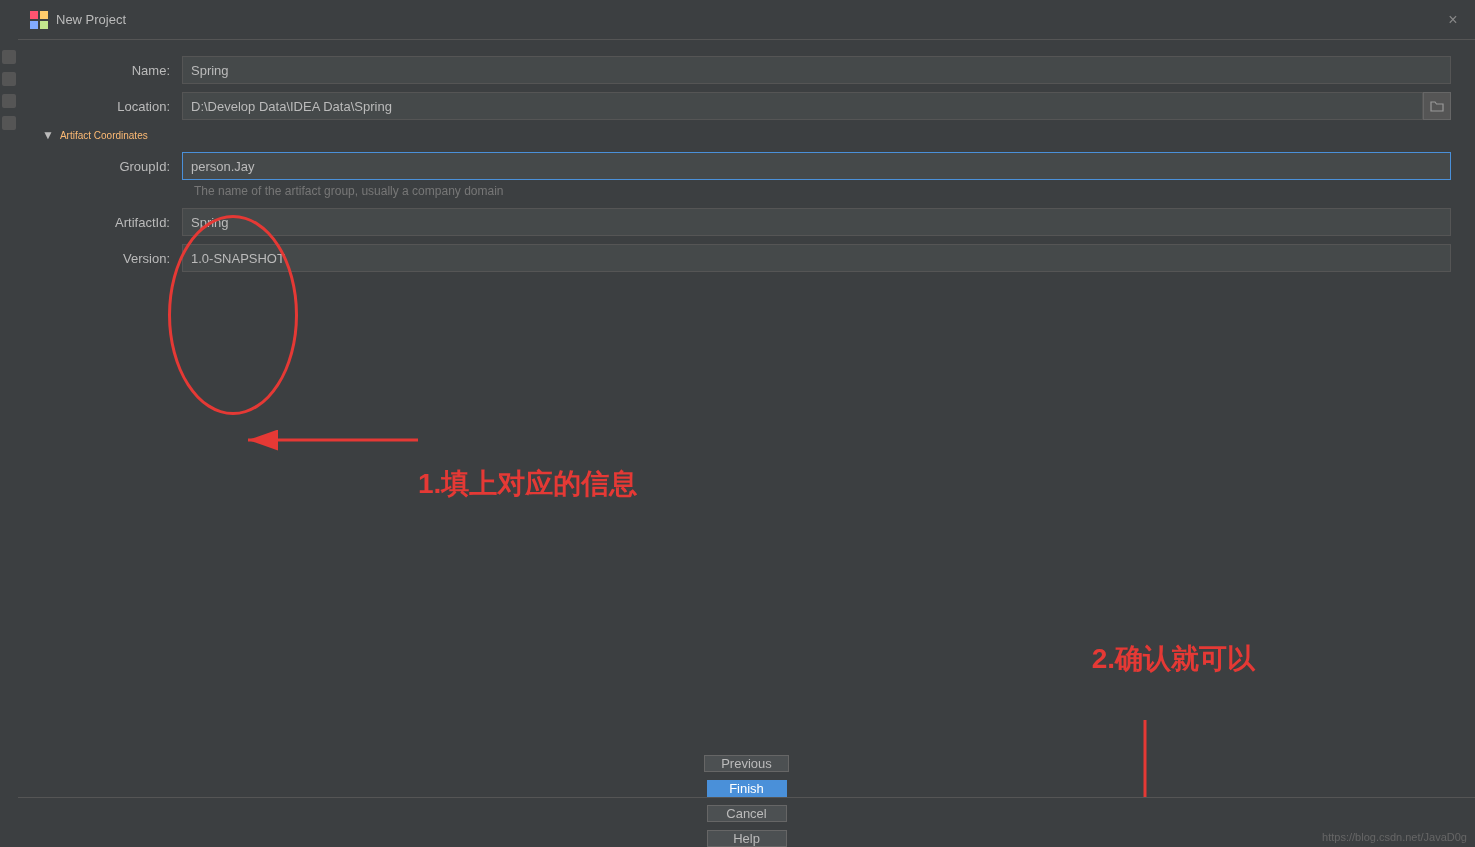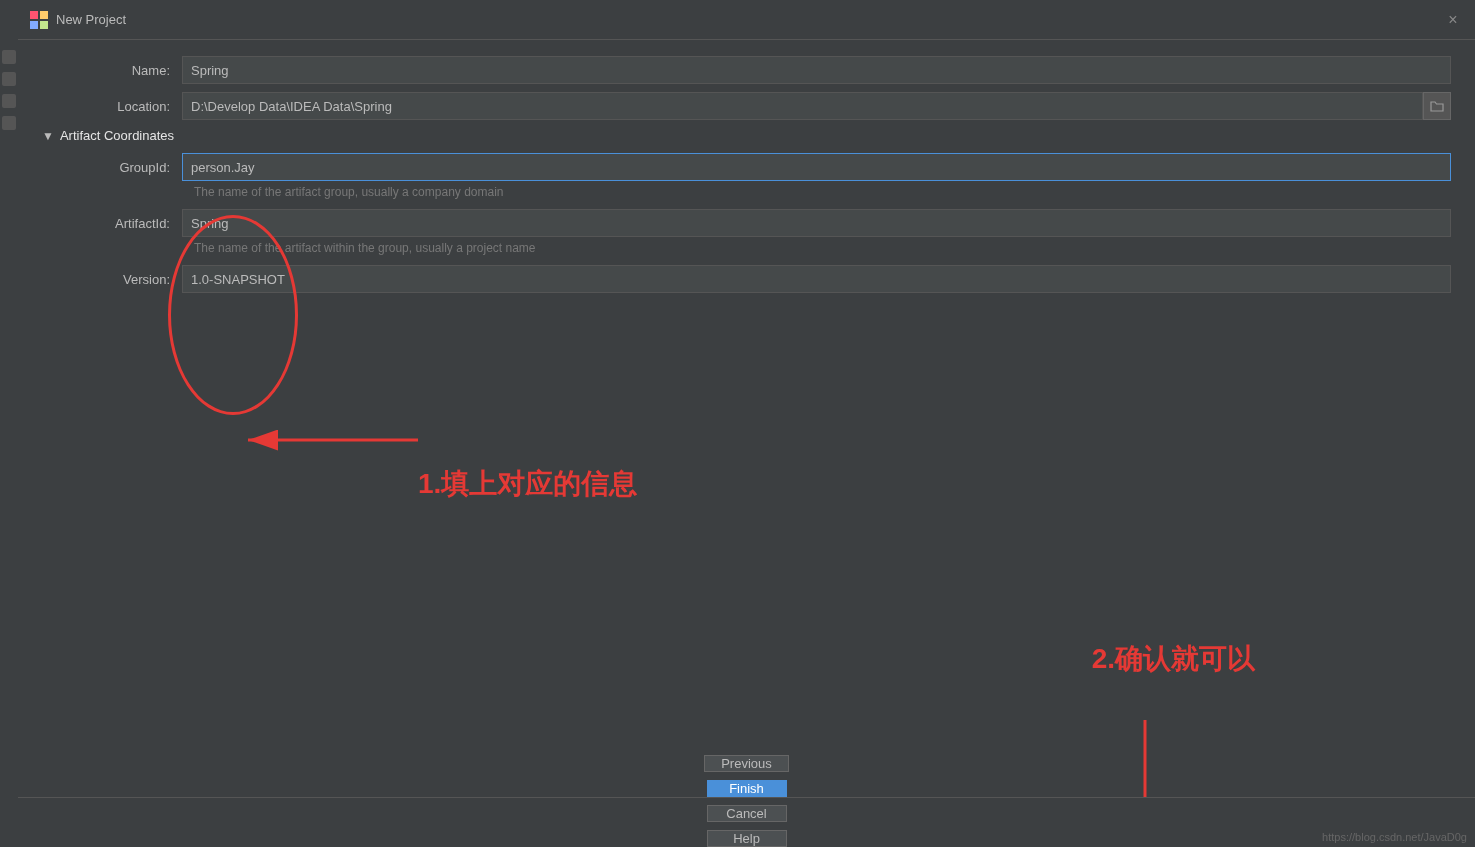--- a/index.html
+++ b/index.html
@@ -167,22 +167,22 @@
     }
 
     .section-toggle {
       color: #bbbbbb;
       font-size: 12px;
       margin-right: 6px;
       cursor: pointer;
     }
 
     .section-title {
-      color: #e5e5e5;
-      font-size: 13px;
+      color: #fdba74;
+      font-size: 10px;
     }
 
     
     .help-text {
       margin-left: 152px;
       color: #777;
       font-size: 12px;
       margin-bottom: 10px;
       margin-top: -4px;
     }
@@ -341,21 +341,20 @@
     <div class="form-row">
       <span class="form-label">GroupId:</span>
       <input type="text" class="form-input active-input" value="person.Jay" style="">
     </div>
     <div class="help-text">The name of the artifact group, usually a company domain</div>
 
     <div class="form-row">
       <span class="form-label">ArtifactId:</span>
       <input type="text" class="form-input" value="Spring" style="">
     </div>
-    <div class="help-text">The name of the artifact within the group, usually a project name</div>
 
     <div class="form-row">
       <span class="form-label">Version:</span>
       <input type="text" class="form-input" value="1.0-SNAPSHOT" style="">
     </div>
 
     <div class="annotation-container">
 
       <div class="red-oval"></div>
 

